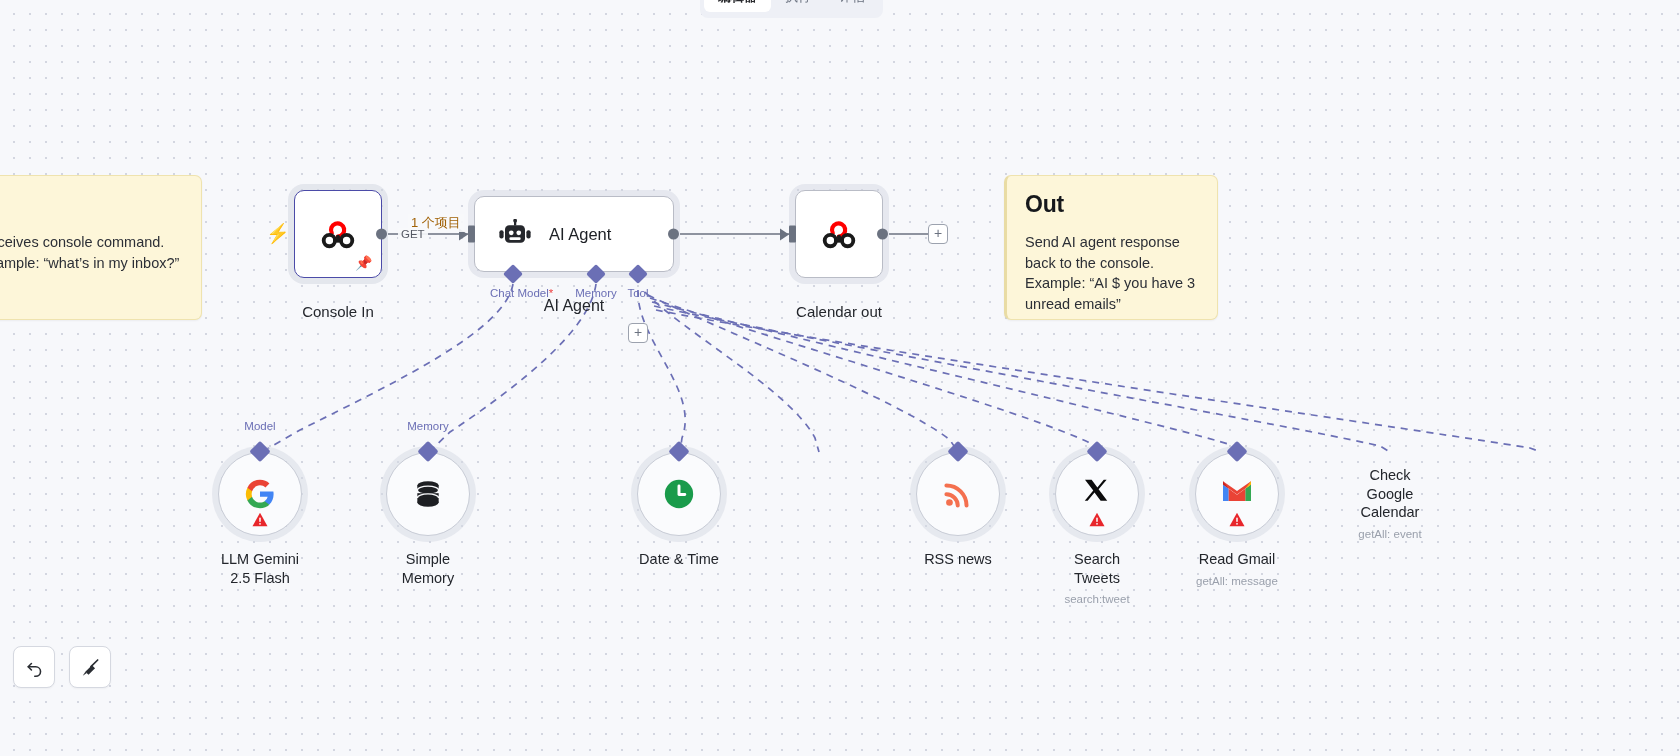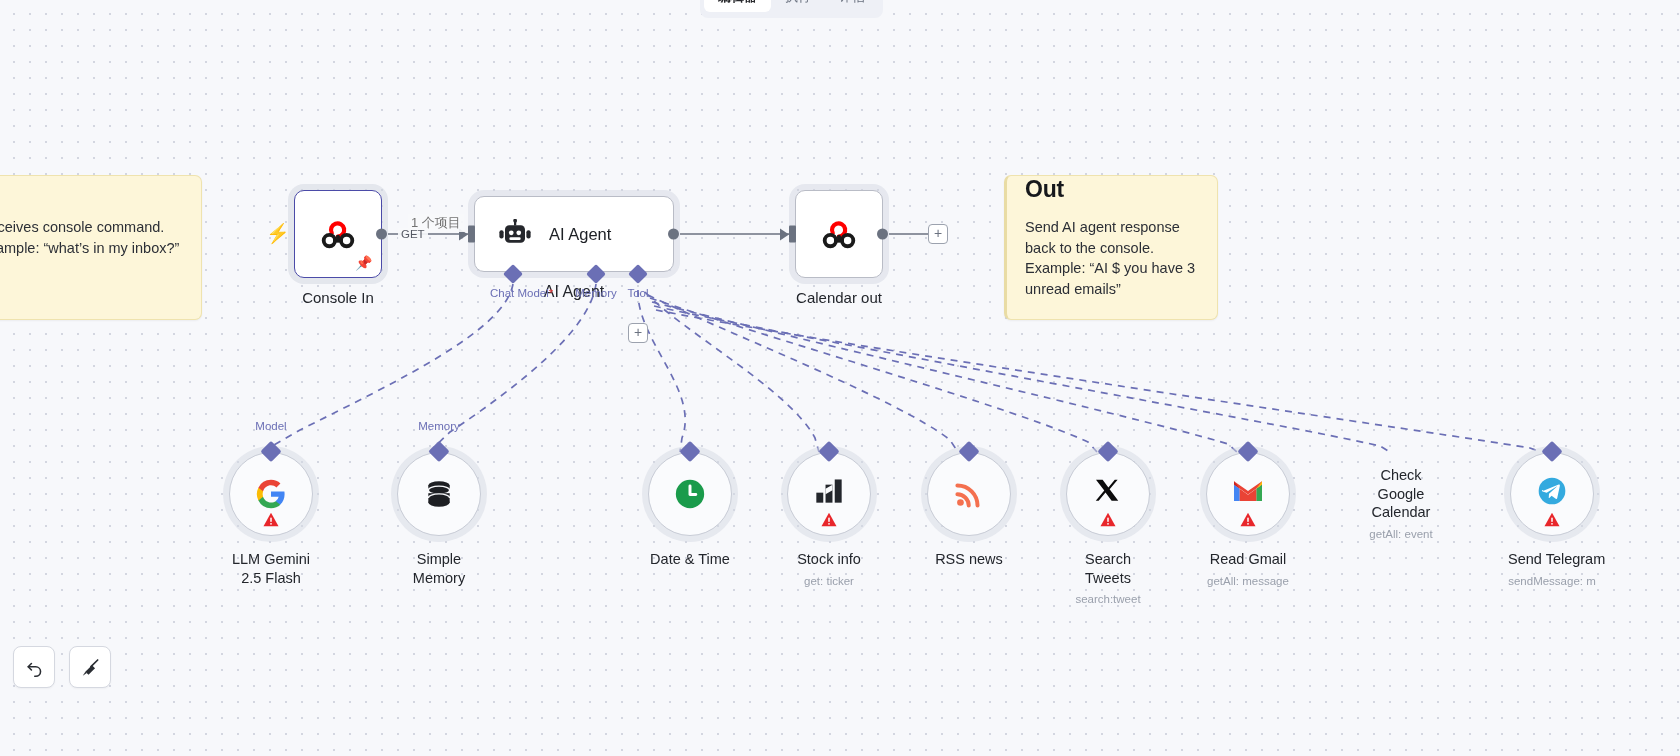--- a/index.html
+++ b/index.html
@@ -34,21 +34,21 @@
   }
   .tab.active { background: #ffffff; color: #26272b; font-weight: 600; }
 
   
   .sticky {
     position: absolute;
     background: #fdf6d9;
     border: 1px solid #efe3ae;
     border-left: 3px solid #e9dca4;
     border-radius: 7px;
-    padding: 0 18px;
+    padding: 15px 18px;
     box-shadow: 0 1px 2px rgba(0,0,0,0.05);
   }
   .sticky h2 {
     font-size: 23px; font-weight: 700; color: #16181c;
     margin-bottom: 14px; letter-spacing: -0.2px;
   }
   .sticky p {
     font-size: 14.5px; line-height: 1.42; color: #2c2f36;
   }
   #sticky-in  { left: -42px; top: 175px; width: 244px; height: 145px; }
@@ -63,21 +63,21 @@
     border-radius: 10px;
     box-shadow: 0 0 0 6px rgba(209,213,224,0.45);
     display: flex; align-items: center;
   }
   .node-box.selected {
     border-color: #4b4ba8;
     box-shadow: 0 0 0 6px rgba(209,213,224,0.5);
   }
   .node-label {
     position: absolute; left: 50%; transform: translateX(-50%);
-    top: 100%; margin-top: 11px;
+    top: 100%; margin-top: 25px;
     font-size: 15px; color: #23262c; white-space: nowrap;
   }
 
   #node-console-in  { left: 294px; top: 190px; }
   #node-console-in .node-box { width: 88px; height: 88px; justify-content: center; }
   #node-ai-agent    { left: 474px; top: 196px; }
   #node-ai-agent .node-box { width: 200px; height: 76px; padding-left: 22px; gap: 16px; }
   #node-ai-agent .node-label { font-size: 16px; }
   #node-console-out { left: 795px; top: 190px; }
   #node-console-out .node-box { width: 88px; height: 88px; justify-content: center; }
@@ -108,21 +108,21 @@
     position: absolute; left: 266px; top: 224px;
     font-size: 19px; color: #ff6d5a; line-height: 1;
   }
   .pin {
     position: absolute; right: 8px; bottom: 6px;
     color: #4b4ba8; font-size: 14px;
   }
 
   
   .wire-label {
-    position: absolute; font-size: 13px; color: #737373;
+    position: absolute; font-size: 13px; color: #a16207;
     background: rgba(247,248,251,0.92); padding: 0 3px;
     white-space: nowrap;
   }
   .wire-label.small { font-size: 11.5px; color: #555963; }
 
   
   .plus-btn {
     position: absolute;
     width: 20px; height: 20px;
     border: 1.3px solid #9ca2ae; border-radius: 4px;
@@ -139,21 +139,21 @@
     background: #6b6fb5; transform: rotate(45deg);
     border-radius: 2px;
   }
   .conn-label {
     font-size: 11.5px; color: #6b6fb5; margin-top: 6px; white-space: nowrap;
   }
   .req { color: #ef4444; }
 
   
   .tool {
-    position: absolute; width: 88px; text-align: center; margin-left: 11px;
+    position: absolute; width: 88px; text-align: center;
   }
   .tool-circle {
     position: relative;
     width: 84px; height: 84px; border-radius: 50%;
     background: #fafbfd;
     border: 1.6px solid #c8ccd6;
     box-shadow: 0 0 0 6px rgba(214,217,227,0.5);
     display: flex; align-items: center; justify-content: center;
     margin: 0 auto;
   }
@@ -363,39 +363,20 @@
       <div class="tool-diamond"></div>
       <svg width="34" height="34" viewBox="0 0 24 24">
         <circle cx="12" cy="12" r="10" fill="#1a9b4b"></circle>
         <path d="M12 6.3v6h4.1" fill="none" stroke="#ffffff" stroke-width="2.1" stroke-linecap="round" stroke-linejoin="round"></path>
       </svg>
     </div>
     <div class="tool-name">Date &amp; Time</div>
     <div class="tool-sub"></div>
   </div>
 
-  <div class="tool" style="left:774px; top:452px;">
-    <div class="top-lbl"></div>
-    <div class="tool-circle">
-      <div class="tool-diamond"></div>
-      <svg width="32" height="32" viewBox="0 0 24 24" style="margin-bottom:4px;">
-        <rect x="2.5" y="12.5" width="5.2" height="7.5" fill="#23262c"></rect>
-        <rect x="9.4" y="6.5" width="5.2" height="13.5" fill="#23262c"></rect>
-        <rect x="16.3" y="2.6" width="5.2" height="17.4" fill="#23262c"></rect>
-        <path d="M9.4 9.6l5.2-3.1v4.1l-5.2 3.1z" fill="#fafbfd"></path>
-      </svg>
-      <svg class="warn" viewBox="0 0 20 18">
-        <path d="M10 1 19 17H1z" fill="#e8262b"></path>
-        <rect x="9.1" y="6.5" width="1.8" height="5.4" rx="0.8" fill="#fff"></rect>
-        <circle cx="10" cy="14.1" r="1.05" fill="#fff"></circle>
-      </svg>
-    </div>
-    <div class="tool-name">Stock info</div>
-    <div class="tool-sub">get: ticker</div>
-  </div>
 
   <div class="tool" style="left:914px; top:452px;">
     <div class="top-lbl"></div>
     <div class="tool-circle">
       <div class="tool-diamond"></div>
       <svg width="32" height="32" viewBox="0 0 24 24">
         <circle cx="5.6" cy="18.4" r="2.5" fill="#f4704f"></circle>
         <path d="M3.3 12.2a8.5 8.5 0 0 1 8.5 8.5" fill="none" stroke="#f4704f" stroke-width="3" stroke-linecap="round"></path>
         <path d="M3.3 5.6a15.1 15.1 0 0 1 15.1 15.1" fill="none" stroke="#f4704f" stroke-width="3" stroke-linecap="round"></path>
       </svg>
@@ -442,37 +423,20 @@
     <div class="tool-name">Read Gmail</div>
     <div class="tool-sub">getAll: message</div>
   </div>
 
   <div class="tool" style="left:1346px; top:452px;">
     <div class="top-lbl"></div>
     <div class="tool-name">Check Google Calendar</div>
     <div class="tool-sub">getAll: event</div>
   </div>
 
-  <div class="tool" style="left:1497px; top:452px;">
-    <div class="top-lbl"></div>
-    <div class="tool-circle">
-      <div class="tool-diamond"></div>
-      <svg width="32" height="32" viewBox="0 0 24 24" style="margin-bottom:6px;">
-        <circle cx="12" cy="12" r="10" fill="#34aadf"></circle>
-        <path d="M5.6 11.8 17 7.2c.55-.2 1.05.13.87.97l-1.94 9.16c-.15.68-.56.85-1.13.53l-3.12-2.3-1.5 1.45c-.17.17-.31.31-.63.31l.22-3.2 5.8-5.24c.25-.22-.06-.35-.4-.13l-7.17 4.5-3.09-.96c-.67-.21-.69-.67.14-.99z" fill="#ffffff"></path>
-      </svg>
-      <svg class="warn" viewBox="0 0 20 18">
-        <path d="M10 1 19 17H1z" fill="#e8262b"></path>
-        <rect x="9.1" y="6.5" width="1.8" height="5.4" rx="0.8" fill="#fff"></rect>
-        <circle cx="10" cy="14.1" r="1.05" fill="#fff"></circle>
-      </svg>
-    </div>
-    <div class="tool-name" style="white-space:nowrap;">Send Telegram</div>
-    <div class="tool-sub">sendMessage: m</div>
-  </div>
 
   <div class="tb-btn" id="btn-undo">
     <svg width="21" height="21" viewBox="0 0 24 24">
       <path d="M8.5 7.5 4.8 11.2l3.7 3.7" fill="none" stroke="#2a2d33" stroke-width="1.8" stroke-linecap="round" stroke-linejoin="round"></path>
       <path d="M4.9 11.2h8.6a5.4 5.4 0 0 1 0 10.8h-1.2" fill="none" stroke="#2a2d33" stroke-width="1.8" stroke-linecap="round"></path>
     </svg>
   </div>
 
   <div class="tb-btn" id="btn-tidy">
     <svg width="21" height="21" viewBox="0 0 24 24">

